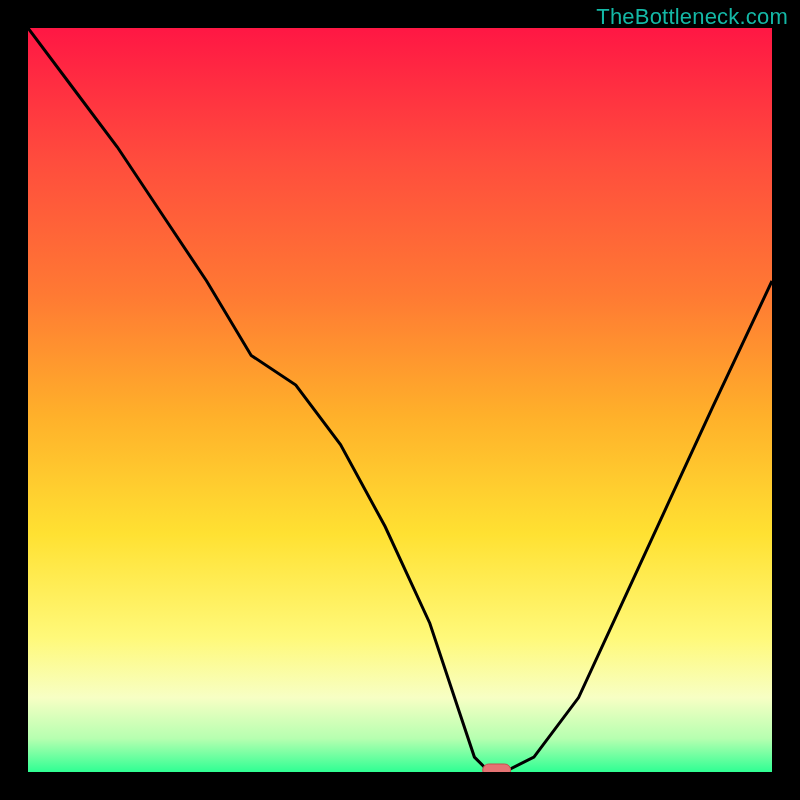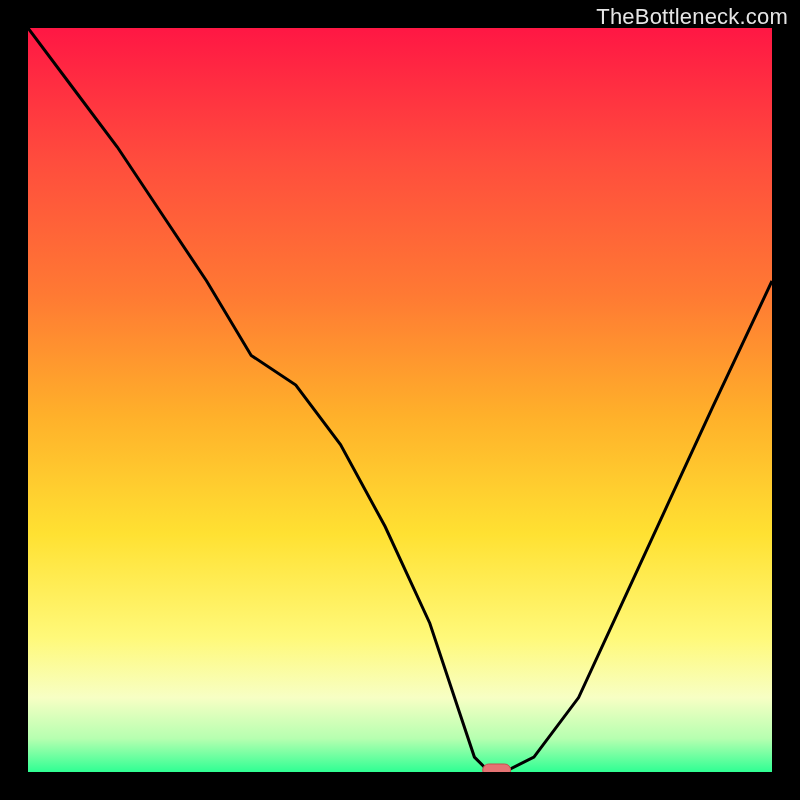--- a/index.html
+++ b/index.html
@@ -15,21 +15,21 @@
     left: 0;
     top: 0;
     width: 800px;
     height: 800px;
     background: #000;
   }
   .watermark {
     position: absolute;
     top: 4px;
     right: 12px;
-    color: #e5e5e5;
+    color: #14b8a6;
     font-family: Arial, Helvetica, sans-serif;
     font-size: 22px;
     letter-spacing: 0.2px;
   }
   .plot {
     position: absolute;
     left: 28px;
     top: 28px;
     width: 744px;
     height: 744px;

